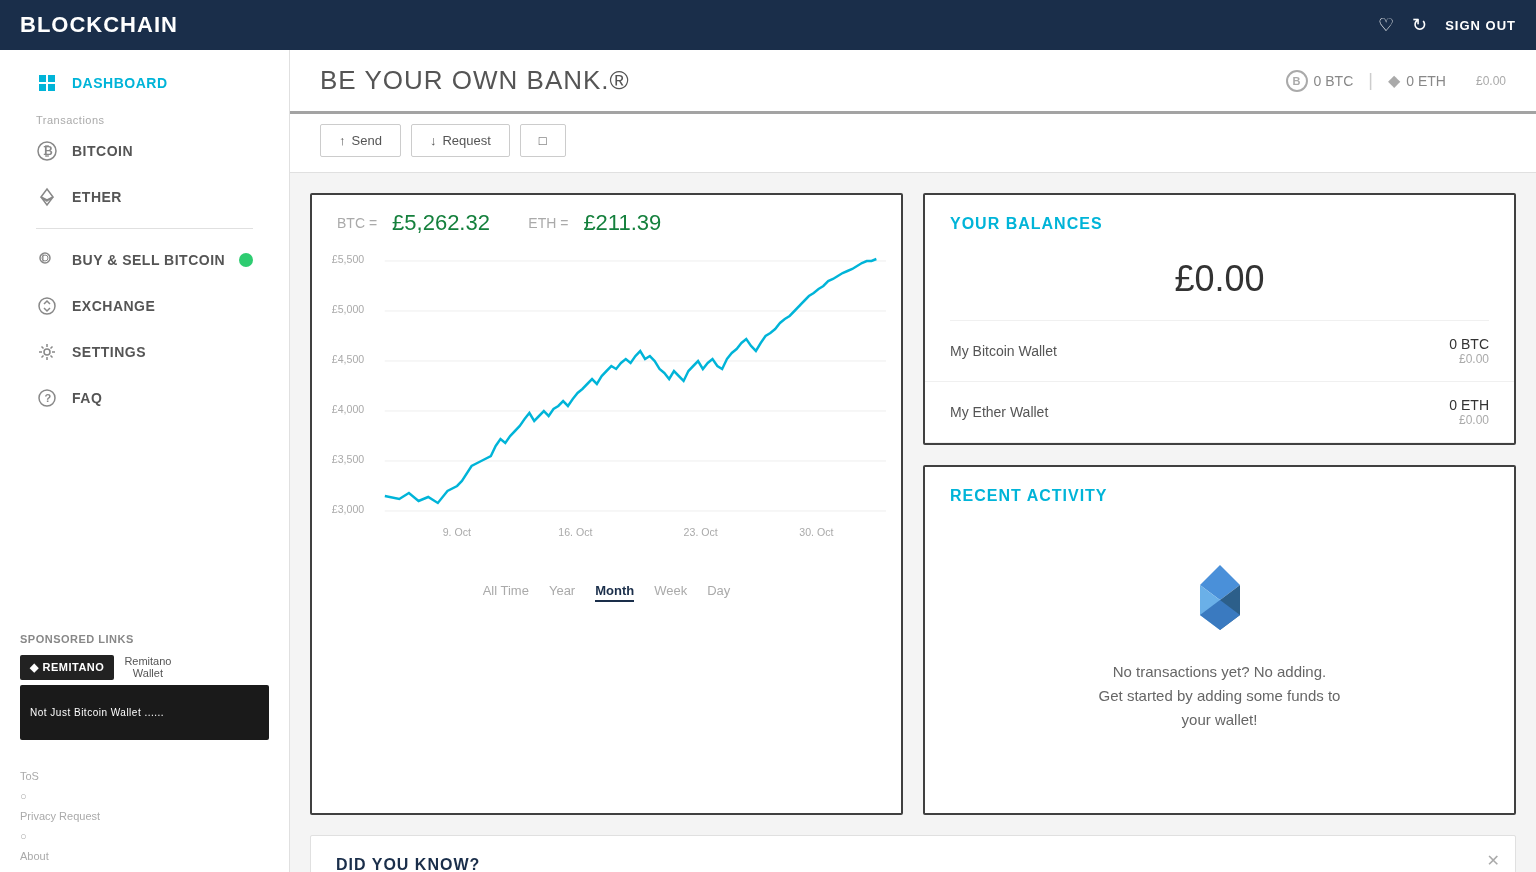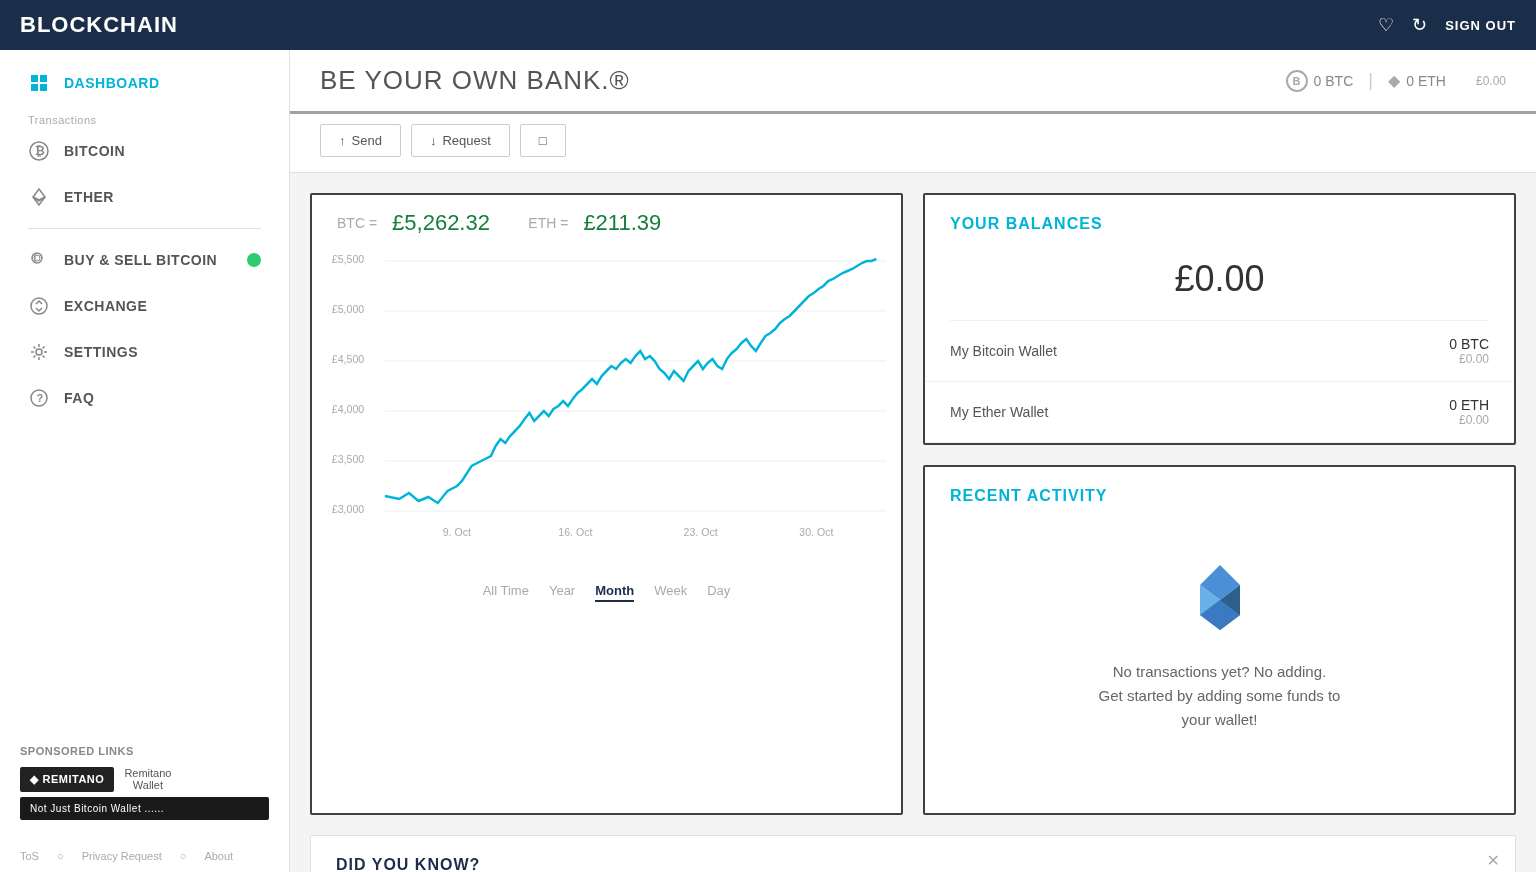--- a/index.html
+++ b/index.html
@@ -51,21 +51,21 @@
     .sidebar {
       width: 290px;
       background: white;
       border-right: 1px solid #e0e0e0;
       display: flex;
       flex-direction: column;
       overflow-y: auto;
       flex-shrink: 0;
     }
     .sidebar-nav {
-      padding: 10px 8px;
+      padding: 10px 16px;
     }
     .sidebar-item {
       display: flex;
       align-items: center;
       padding: 12px 20px;
       cursor: pointer;
       color: #555;
       font-size: 14px;
       font-weight: bold;
       letter-spacing: 0.5px;
@@ -150,31 +150,32 @@
     }
     .sponsor-text {
       font-size: 11px;
       color: #555;
       text-align: center;
     }
     .sponsor-box-dark2 {
       background: #1a1a1a;
       color: white;
       font-size: 10px;
-      padding: 6px 10px;
+      padding: 22px 10px;
       border-radius: 2px;
       letter-spacing: 0.5px;
       margin-top: 5px;
     }
     .footer-links {
       padding: 10px 20px;
       font-size: 11px;
       color: #aaa;
       display: flex;
-      gap: 18px;
+      gap: 8px;
+      flex-direction: column;
     }
     .footer-links span {
       cursor: pointer;
     }
 
     
     .content {
       flex: 1;
       overflow-y: auto;
       background: #f4f4f4;

